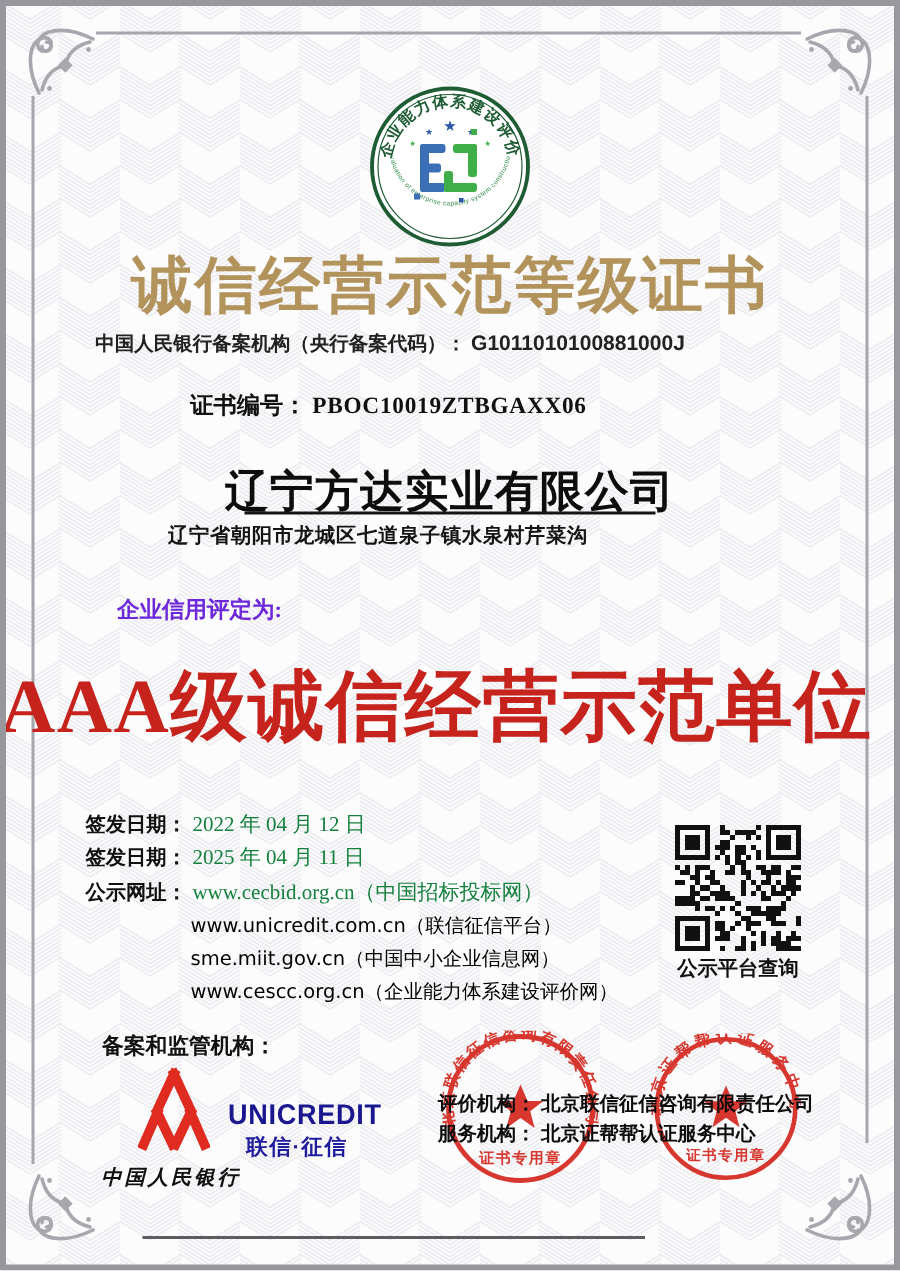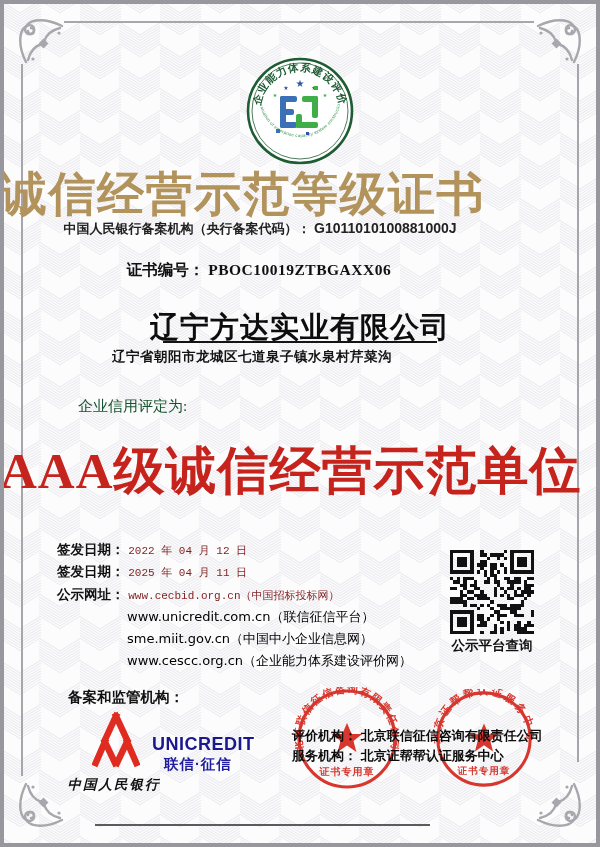--- a/index.html
+++ b/index.html
@@ -4,38 +4,38 @@
 <style>
   html,body{margin:0;padding:0;background:#e8e8ea;}
   .page{position:relative;width:600px;height:847px;background:#fcfcfd;overflow:hidden;
         font-family:"Liberation Sans","DejaVu Sans",sans-serif;}
   .abs{position:absolute;}
   .bg-pattern{left:0;top:0;z-index:0;}
   .outer-border{left:0;top:0;right:0;bottom:0;border:4px solid #97979d;z-index:10;pointer-events:none;}
   .frame-line{background:#a6a6ad;z-index:1;}
   .flourish{z-index:1;}
   .badge{left:243px;top:54px;z-index:2;}
-  .title{left:0;top:163px;width:600px;text-align:left;font-size:47px;font-weight:900;
+  .title{left:0;top:163px;width:600px;text-align:center;font-size:41px;font-weight:900;
          color:#b2935b;letter-spacing:1.5px;z-index:2;}
   .subtitle{left:0;top:220px;width:520px;text-align:center;font-size:13px;font-weight:700;
             color:#222;z-index:2;}
   .cert-line{left:0;top:260px;width:518px;text-align:center;font-size:15.5px;font-weight:700;
              color:#111;font-family:"Liberation Serif","DejaVu Serif",serif;z-index:2;}
   .company{left:0;top:308px;width:600px;text-align:center;font-size:29px;font-weight:900;
            letter-spacing:1px;color:#0d0d0d;font-family:"Liberation Serif","DejaVu Serif",serif;z-index:2;}
   .company-underline{left:163px;top:341px;width:274px;height:2px;background:#151515;z-index:2;}
   .address{left:0;top:348px;width:504px;text-align:center;font-size:13.5px;font-weight:700;
            letter-spacing:0.5px;color:#141414;font-family:"Liberation Serif","DejaVu Serif",serif;z-index:2;}
-  .rating-intro{left:78px;top:397px;font-size:15px;font-weight:400;color:#14532d;
+  .rating-intro{left:78px;top:397px;font-size:15px;font-weight:700;color:#6d28d9;
                 font-family:"Liberation Serif","DejaVu Serif",serif;z-index:2;}
   .rating-grade{left:0;top:437px;width:548px;text-align:center;font-size:51px;font-weight:900;
                 color:#c5231c;letter-spacing:1px;font-family:"Liberation Serif","DejaVu Serif",serif;z-index:2;white-space:nowrap;}
   .info-row{left:57px;font-size:13.5px;color:#222;z-index:2;white-space:nowrap;}
   .info-label{font-weight:700;font-family:"Liberation Serif","DejaVu Serif",serif;color:#111;}
-  .info-value{font-family:Liberation Mono, monospace;font-size:11px;color:#7f1d1d;}
+  .info-value{font-family:Liberation Serif, serif;font-size:14px;color:#15803d;}
   .url-cont{left:127px;font-size:13px;color:#000000;font-family:"DejaVu Sans",sans-serif;z-index:2;white-space:nowrap;}
   .qr-box{left:450px;top:550px;z-index:2;}
   .qr-caption{left:444px;top:637px;width:96px;text-align:center;font-size:13.5px;font-weight:700;
               color:#111;font-family:"Liberation Serif","DejaVu Serif",serif;z-index:2;}
   .record-label{left:68px;top:688px;font-size:14.5px;font-weight:700;color:#111;
                 font-family:"Liberation Serif","DejaVu Serif",serif;z-index:2;}
   .pboc-logo{left:92px;top:708px;z-index:2;}
   .pboc-name{left:58px;top:776px;width:112px;text-align:center;font-size:13.5px;font-weight:700;
              font-style:italic;letter-spacing:2px;color:#101010;
              font-family:"Liberation Serif","DejaVu Serif",serif;z-index:2;}

